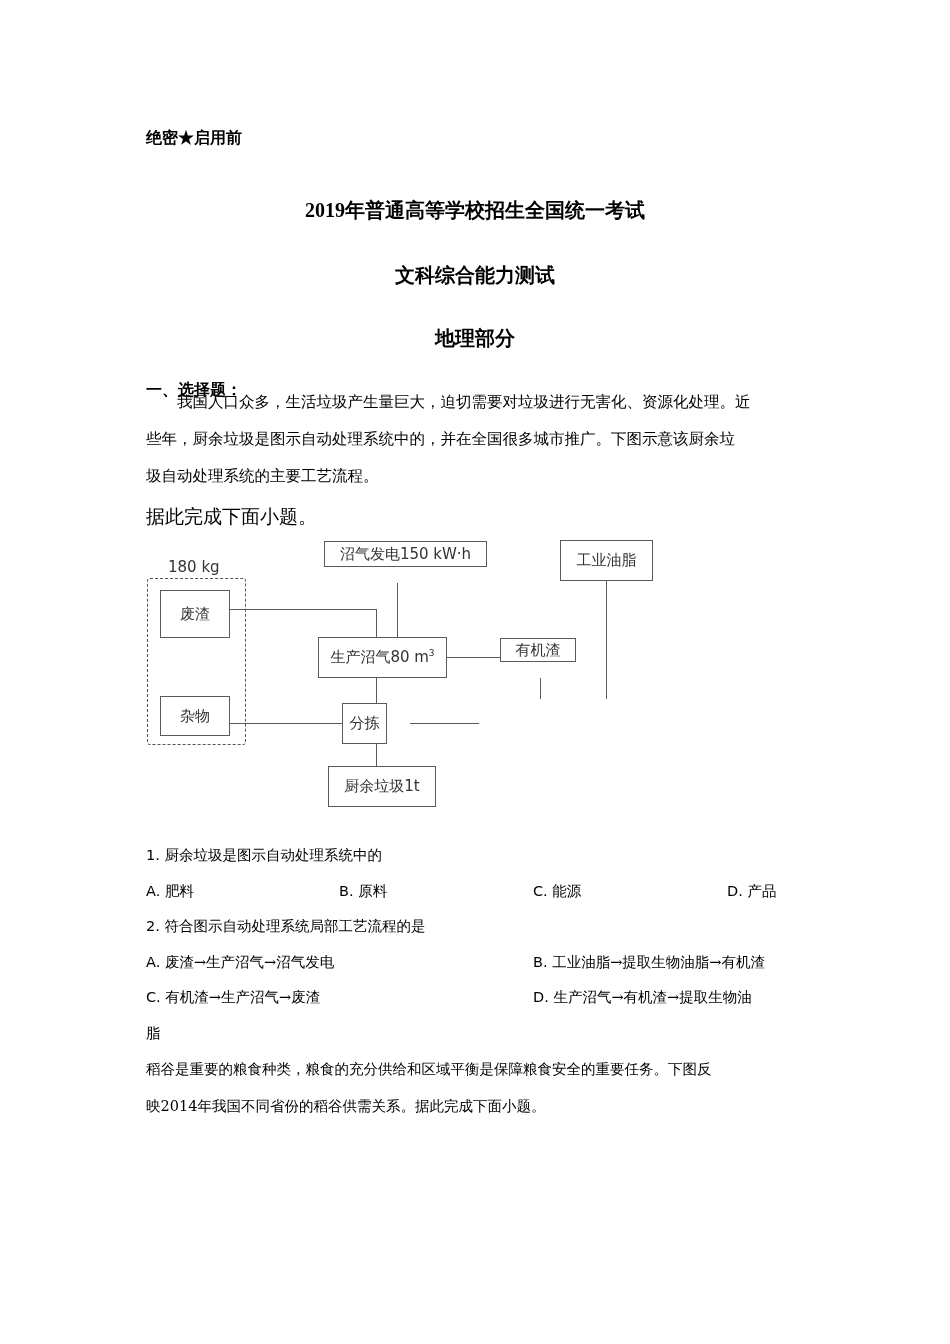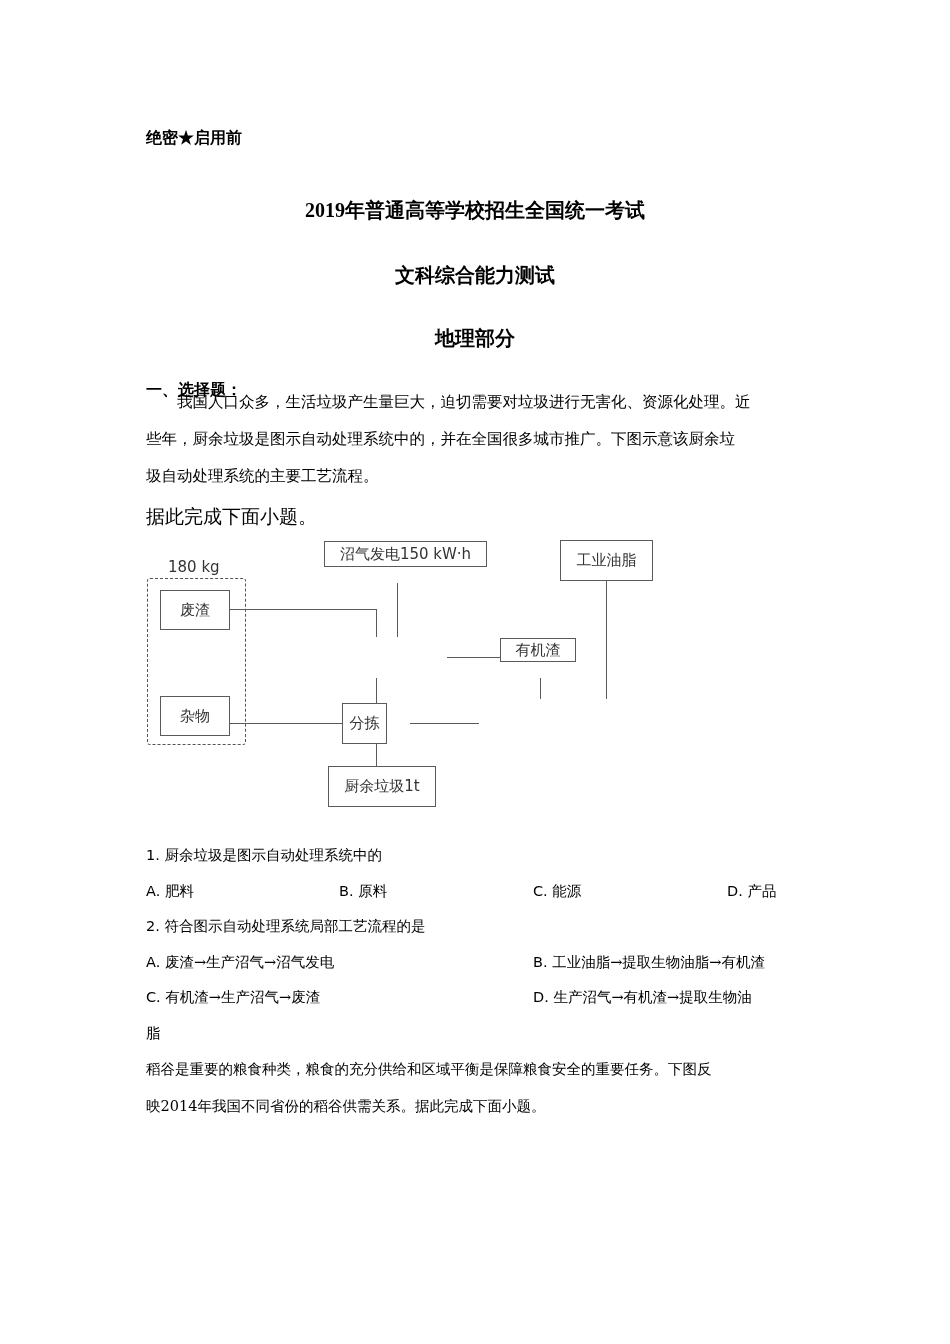--- a/index.html
+++ b/index.html
@@ -35,29 +35,32 @@
 
 <div class="abs para" style="left:177px; top:392px;">我国人口众多，生活垃圾产生量巨大，迫切需要对垃圾进行无害化、资源化处理。近</div>
 <div class="abs para" style="left:146px; top:429px;">些年，厨余垃圾是图示自动处理系统中的，并在全国很多城市推广。下图示意该厨余垃</div>
 <div class="abs para" style="left:146px; top:466px;">圾自动处理系统的主要工艺流程。</div>
 <div class="abs serif" style="left:146px; top:504px; font-size:19px;">据此完成下面小题。</div>
 
 <div class="diagram">
   <div class="glabel" style="left:28px; top:28px;">180 kg</div>
   <div class="group" style="left:7px; top:48px; width:99px; height:167px;"></div>
 
-  <div class="box" style="left:20px; top:60px; width:70px; height:40px;">
+  <div class="box" style="left:20px; top:60px; width:70px; height:48px;">
       <span>废渣</span>
     </div>
   <div class="box" style="left:20px; top:166px; width:70px; height:40px;">
       <span>杂物</span>
     </div>
 
   <div class="box" style="left:176px; top:11px; width:163px; height:26px;margin-left:8px;">
       <span>沼气发电150 kW·h</span>
+    </div>
+  <div class="box" style="left:178px; top:107px; width:129px; height:41px;">
+      <span><span>生产沼气80 m</span><sup>3</sup></span>
     </div>
   <div class="box" style="left:202px; top:173px; width:45px; height:41px;">
       <span>分拣</span>
     </div>
   <div class="box" style="left:188px; top:236px; width:108px; height:41px;">
       <span>厨余垃圾1t</span>
     </div>
 
   <div class="box" style="left:360px; top:108px; width:76px; height:24px;">
       <span>有机渣</span>

